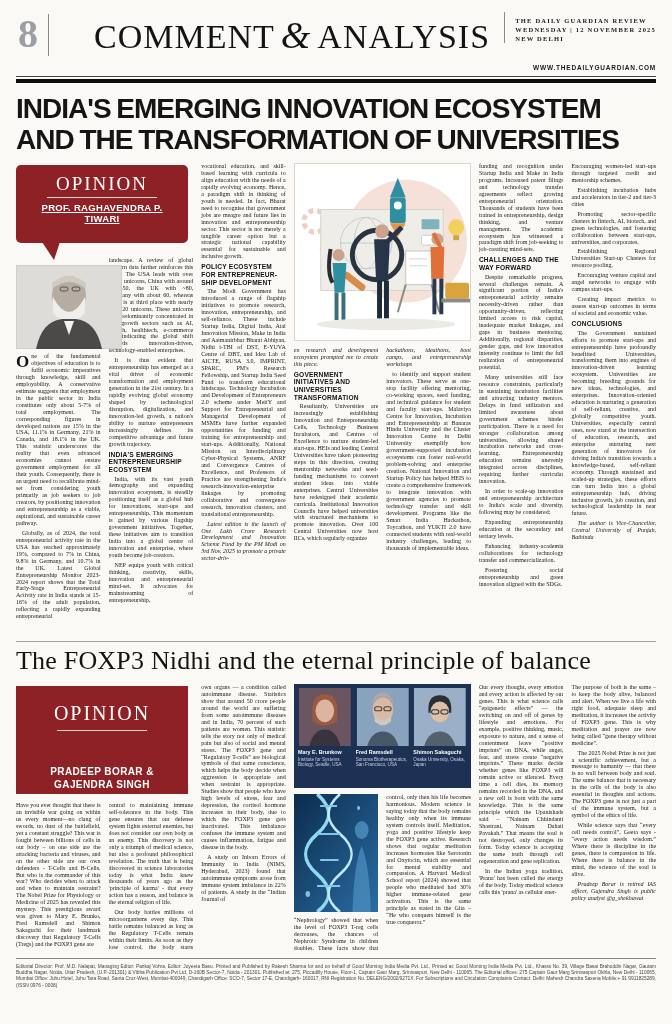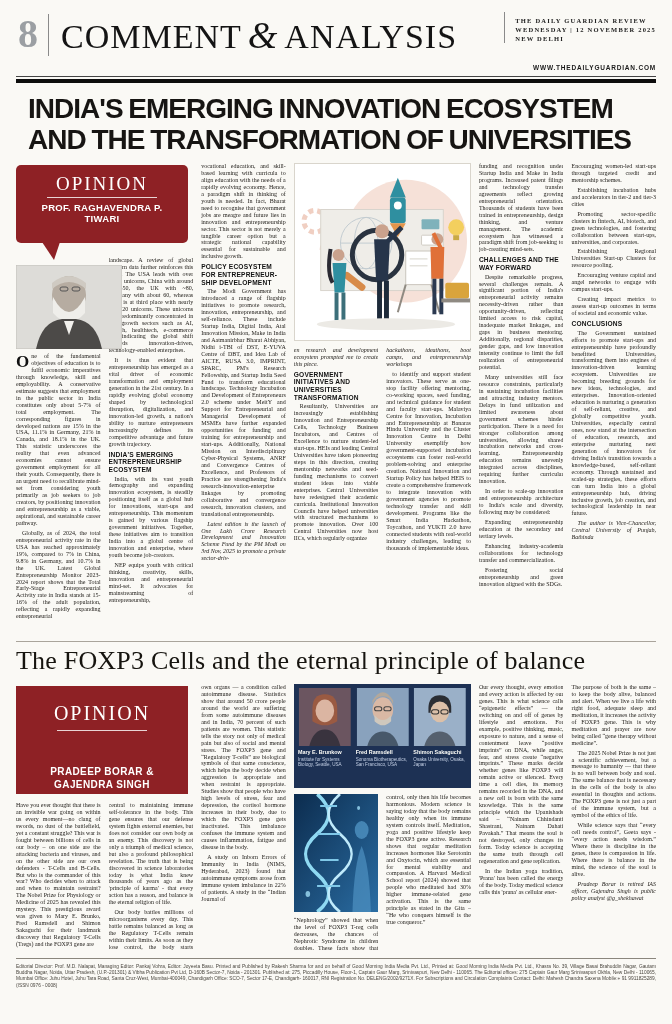--- a/index.html
+++ b/index.html
@@ -7,30 +7,30 @@
   body {
     width:672px; height:1024px; background:#f7f5f0; color:#1c1a17;
     font-family:"Liberation Serif", serif; overflow:hidden; position:relative;
   }
   .page { width:672px; height:1024px; padding:12px 16px 0; background:#faf9f5; }
 
   
   .masthead { display:flex; align-items:flex-start; position:relative; height:52px; }
   .pagenum { font:bold 40px/44px "Liberation Serif", serif; color:#9b9fa3; padding:0 10px 0 2px; }
   .mast-rule { border-left:1px solid #8a8a8a; height:42px; margin:2px 12px 0 0; }
-  .mast-title { font:34px/46px "Liberation Serif", serif; letter-spacing:1px; color:#141414; white-space:nowrap; }
+  .mast-title { font:34px/46px "Liberation Serif", serif; letter-spacing:1px; color:#141414; white-space:nowrap;margin-left:33px; }
   .mast-title .amp { font-style:italic; font-size:38px; padding:0 6px; }
   .mast-meta { margin-left:auto; border-left:1px solid #8a8a8a; padding-left:10px; padding-top:4px; }
   .mast-meta div { font:bold 6.5px/9px "Liberation Serif", serif; letter-spacing:1.2px; color:#222; }
   .mast-site { position:absolute; right:0; bottom:-8px; font:bold 6.5px/8px "Liberation Sans", sans-serif; letter-spacing:.8px; color:#1a1a1a; }
   .bar-thin { border-top:1px solid #444; margin-top:12px; }
   .bar-thick { height:4px; background:#0d0d0d; margin-top:2px; }
 
   
-  .headline1 { font:bold 28px/31px "Liberation Sans", sans-serif; letter-spacing:-1px; word-spacing:-1px; color:#171513; margin:10px 12px 8px; }
+  .headline1 { font:bold 28px/31px "Liberation Sans", sans-serif; letter-spacing:-1px; word-spacing:-1px; color:#171513; margin:10px 0 8px; }
 
   
   .cols { display:flex; gap:8px; }
   .col { flex:1 1 0; overflow:hidden; font:6px/6.95px "Liberation Serif", serif; text-align:justify; color:#24211d; }
   .col p { margin:0 0 3px; text-indent:6px; }
   .col p:first-child { text-indent:0; }
   .col .colhead { font:bold 6.6px/7.6px "Liberation Sans", sans-serif; color:#121212; margin:3px 0 2px; text-align:left; letter-spacing:.2px; }
   .col .ital { font-style:italic; }
   .dropcap { float:left; font:bold 17px/15px "Liberation Serif", serif; padding:1px 2px 0 0; color:#111; }
 
@@ -39,21 +39,21 @@
   .a1 .cols { height:100%; }
   .a1 .c1 { padding-top:190px; }
   .a1 .c2 { padding-top:94px; }
   .a1 .c4, .a1 .c5 { padding-top:184px; }
 
   .opinion-bubble { position:absolute; left:0; top:2px; width:172px; height:78px; background:#8e2125; border-radius:5px; z-index:4; text-align:center; padding-top:8px; }
   .opinion-bubble:after { content:""; position:absolute; left:26px; bottom:-17px; width:0; height:0;
     border-left:12px solid transparent; border-right:6px solid transparent; border-top:18px solid #8e2125; }
   .op-label { font:19px/21px "Liberation Serif", serif; color:#fff; letter-spacing:2px; }
   .op-rule { width:110px; border-top:1px solid #e9d4d4; margin:3px auto 4px; }
-  .op-author { font:bold 9.5px/11px "Liberation Sans", sans-serif; color:#fff; letter-spacing:.3px; padding:0 8px; }
+  .op-author { font:bold 9.5px/11px "Liberation Sans", sans-serif; color:#fff; letter-spacing:.3px; padding:0 8px;text-decoration:underline; }
 
   .portrait { position:absolute; left:0; top:102px; width:106px; height:84px; z-index:3; }
 
   .illo { position:absolute; left:278px; top:0; width:177px; height:178px; z-index:3; background:#fff; border:1px solid #d9d5cc; }
 
   
   .sep { border-top:1px solid #a9a49b; margin:6px 0 4px; }
   .headline2 { font:26px/30px "Liberation Serif", serif; color:#16140f; margin:2px 0 8px; letter-spacing:.2px; }
   .a2 { position:relative; height:268px; }
   .a2 .cols { height:100%; }
@@ -212,21 +212,21 @@
           <p>Encouraging venture capital and angel networks to engage with campus start-ups.</p>
           <p>Creating impact metrics to assess start-up outcomes in terms of societal and economic value.</p>
           <div class="colhead">CONCLUSIONS</div>
           <p>The Government sustained efforts to promote start-ups and entrepreneurship have profoundly benefitted Universities, transforming them into engines of innovation-driven learning ecosystem. Universities are becoming breeding grounds for new ideas, technologies, and enterprises. Innovation-oriented education is nurturing a generation of self-reliant, creative, and globally competitive youth. Universities, especially central ones, now stand at the intersection of education, research, and enterprise nurturing next generation of innovators for driving India's transition towards a knowledge-based, self-reliant economy. Through sustained and scaled-up strategies, these efforts can turn India into a global entrepreneurship hub, driving inclusive growth, job creation, and technological leadership in near future.</p>
           <p class="ital">The author is Vice-Chancellor, Central University of Punjab, Bathinda</p>
         </div>
     </div>
   </div>
 
   <div class="sep"></div>
-  <h2 class="headline2">The FOXP3 Cells and the eternal principle of balance</h2>
+  <h2 class="headline2">The FOXP3 Nidhi and the eternal principle of balance</h2>
 
   <div class="a2">
     <div class="opinion-box2">
       <div class="op2-label">OPINION</div>
       <div class="op2-rule"></div>
       <div class="op2-author">PRADEEP BORAR &amp; GAJENDRA SINGH</div>
     </div>
 
     <div class="nobel">
       <div class="laureate">

